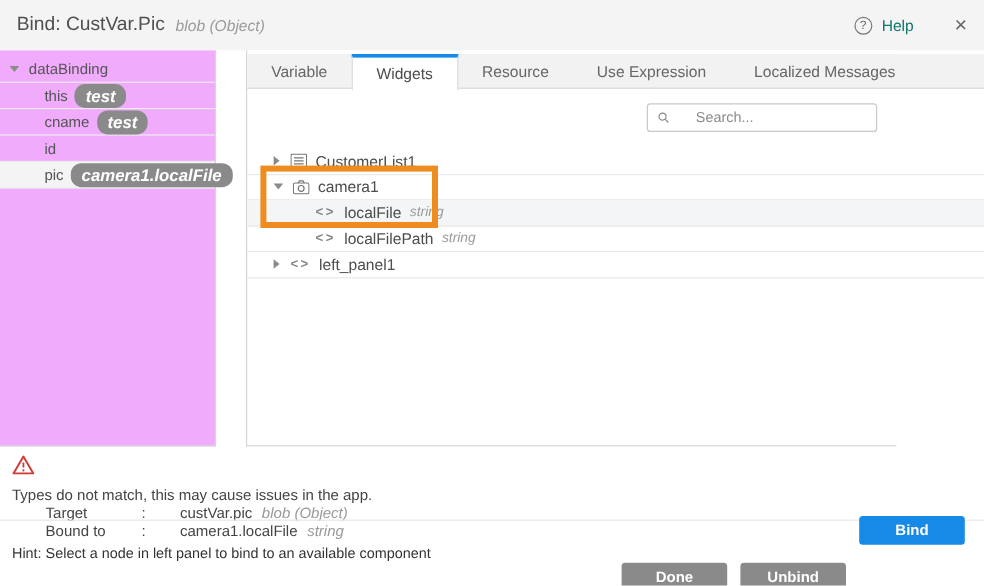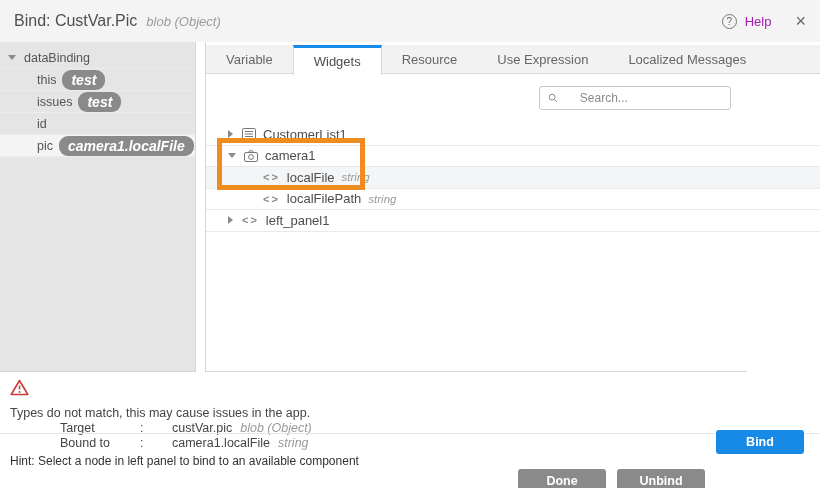--- a/index.html
+++ b/index.html
@@ -6,25 +6,25 @@
   html,body { width:820px; height:488px; }
   body { font-family:"Liberation Sans", sans-serif; background:#fff; position:relative; overflow:hidden; }
   #stage { position:absolute; inset:0; width:820px; height:488px; background:#fff; }
 
   
   .hdr { position:absolute; left:0; top:0; width:820px; height:42px; background:#f4f4f4; display:flex; align-items:center; padding:17px 14px; }
   .hdr-title { font-size:16px; color:#4f4f4f; }
   .hdr-sub { font-size:13px; color:#9b9b9b; font-style:italic; margin-left:9px; }
   .hdr-right { margin-left:auto; display:flex; align-items:center; gap:8px; }
   .help-circ { width:15px; height:15px; border:1px solid #777; border-radius:50%; color:#666; font-size:10px; line-height:13px; text-align:center; display:inline-block; }
-  .help-txt { font-size:13px; color:#a21caf; margin-right:16px; }
+  .help-txt { font-size:13px; color:#0f766e; margin-right:26px; }
   .close-x { font-size:18px; color:#666; cursor:pointer; line-height:16px; }
 
   
-  .lpanel { position:absolute; left:0; top:42px; width:196px; height:330px; background:#e5e5e5; border-right:1px solid #d6d6d6; border-bottom:1px solid #d6d6d6; padding-top:5px; }
+  .lpanel { position:absolute; left:0; top:42px; width:180px; height:330px; background:#f0abfc; border-right:1px solid #d6d6d6; border-bottom:1px solid #d6d6d6; padding-top:5px; }
   .lrow { height:22px; display:flex; align-items:center; border-bottom:1px solid #ececec; font-size:12.5px; color:#555; padding-left:8px; }
   .lrow.child { padding-left:37px; }
   .lrow.sel { background:#f4f4f4; }
   .tri-down { width:0; height:0; border-left:4px solid transparent; border-right:4px solid transparent; border-top:5px solid #8a8a8a; margin-right:8px; }
   .badge { background:#8a8a8a; color:#fff; font-size:14px; font-style:italic; font-weight:bold; border-radius:9px; padding:2px 9px; margin-left:6px; white-space:nowrap; }
 
   
   .mpanel { position:absolute; left:205px; top:42px; width:542px; height:330px; background:#fff; border-left:1px solid #d6d6d6; border-bottom:1px solid #d6d6d6; }
   .tabbar { position:absolute; left:0; top:3px; width:615px; height:29px; background:#f2f2f2; border-bottom:1px solid #d9d9d9; display:flex; }
   .tab { font-size:13px; color:#666; padding:0 20px; display:flex; align-items:center; height:29px; cursor:pointer; }
@@ -44,21 +44,21 @@
   .code-glyph { font-size:11px; color:#888; letter-spacing:2px; margin-right:7px; font-weight:bold; }
   .wtype { font-style:italic; color:#9a9a9a; font-size:11.5px; margin-left:7px; }
 
   
   .anno { position:absolute; left:217px; top:138px; width:148px; height:52px; border:5px solid #ee8c20; z-index:5; pointer-events:none; }
 
   
   .warn { position:absolute; left:0; top:378px; width:820px; }
   .warn-head { display:flex; align-items:flex-start; gap:10px; padding-left:10px;flex-direction:column; }
   .warn-msg { font-size:12.5px; color:#444; line-height:15px; }
-  .warn-row { display:flex; font-size:12.5px; color:#444; line-height:15px; padding-left:60px; }
+  .warn-row { display:flex; font-size:12.5px; color:#444; line-height:15px; padding-left:38px; }
   .warn-lbl { width:80px; }
   .warn-col { width:32px; }
   .warn-val { }
   .warn-type { font-style:italic; color:#999; margin-left:8px; }
 
   
   .ftr-div { position:absolute; left:0; top:433px; width:820px; height:1px; background:#e6e6e6; }
   .ftr { position:absolute; left:0; top:434px; width:820px; height:54px; display:flex; align-items:center; padding:0 16px 0 10px; }
   .hint { font-size:12px; color:#333; }
   .btns { margin-left:auto; display:flex; gap:11px; }
@@ -84,21 +84,21 @@
   <div class="lpanel">
     <div class="lrow">
       <span class="tri-down"></span>
       <span>dataBinding</span>
     </div>
     <div class="lrow child">
       <span>this</span>
       <span class="badge">test</span>
     </div>
     <div class="lrow child">
-      <span>issues</span>
+      <span>cname</span>
       <span class="badge">test</span>
     </div>
     <div class="lrow child">
       <span>id</span>
     </div>
     <div class="lrow child sel">
       <span>pic</span>
       <span class="badge">camera1.localFile</span>
     </div>
   </div>

